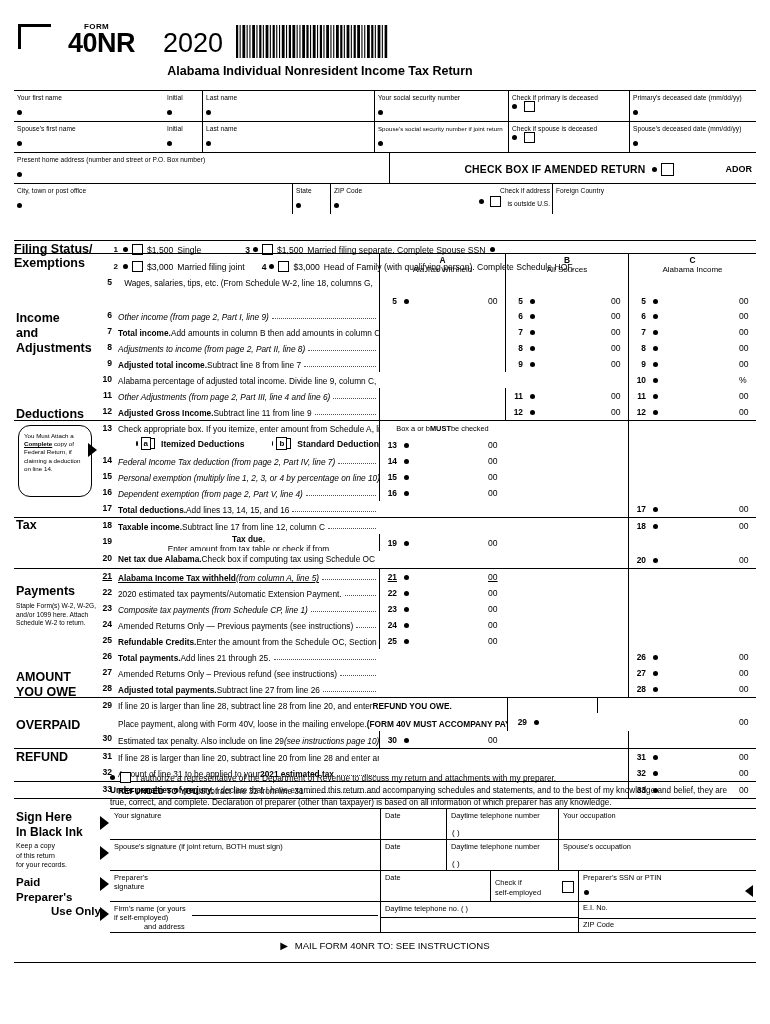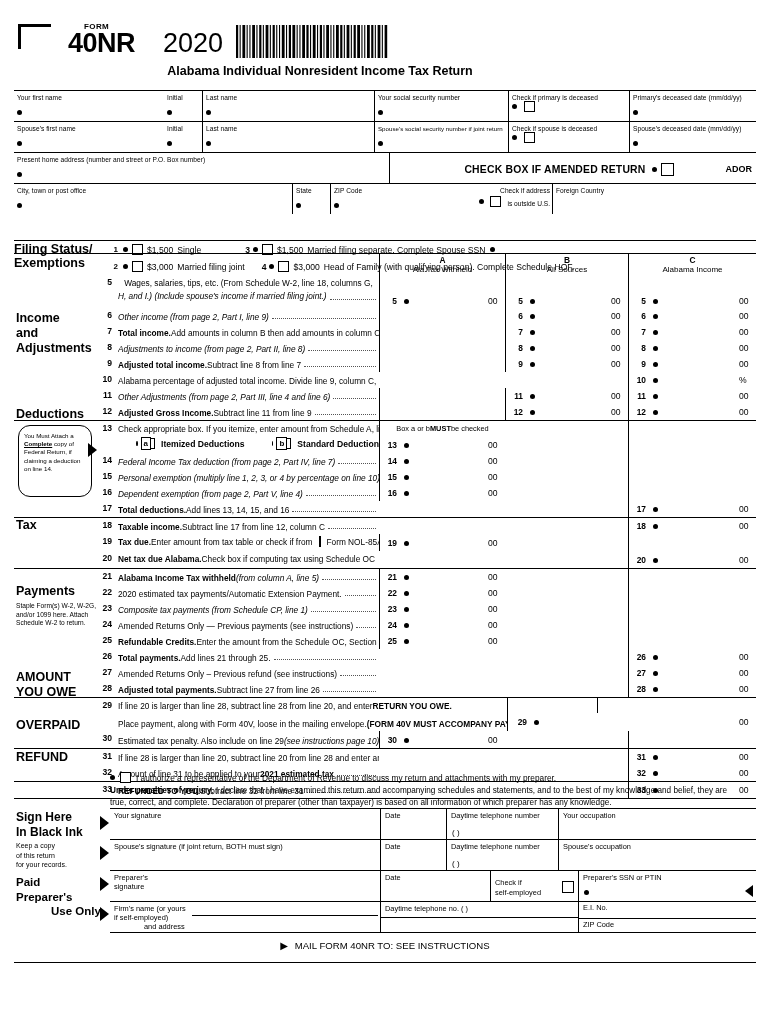--- a/index.html
+++ b/index.html
@@ -311,24 +311,20 @@
       </div>
     </div>
 
     <div class="gr" style="height:32px;">
       <div class="lblcol"></div>
       <div class="numcol" style="padding-top:1px;">5</div>
       <div class="desc" style="display:block;padding-top:1px;text-align:center;">
         <div style="font-size:8.3px;line-height:13px;">
           <span>Wages, salaries, tips, etc. (From Schedule W-2, line 18, columns G,</span>
         </div>
-        <div style="display:flex;align-items:flex-end;font-size:8.3px;line-height:13px;">
-          <span class="i">H, and I.) (Include spouse's income if married filing joint.)</span>
-          <span class="leader"></span>
-        </div>
       </div>
       <div class="amtcell colA" style="align-items:flex-end;padding-bottom:2px;">
         <span class="ln">5</span>
           <span class="dt"><span class="dot"></span></span>
         <span class="fill"></span>
           <span class="cents">00</span>
       </div>
       <div class="amtcell colB" style="align-items:flex-end;padding-bottom:2px;">
         <span class="ln">5</span>
           <span class="dt"><span class="dot"></span></span>
@@ -609,21 +605,21 @@
         <span class="ln">18</span>
           <span class="dt"><span class="dot"></span></span>
         <span class="fill"></span>
           <span class="cents">00</span>
       </div>
     </div>
 
     <div class="gr" style="height:17px;">
       <div class="lblcol"></div>
         <div class="numcol">19</div>
-      <div class="desc" style="align-items:center;">
+      <div class="desc" style="align-items:center;flex-direction:column;">
         <span class="b">Tax due.</span>
           <span> Enter amount from tax table or check if from</span>
         <span class="dot" style="margin:0 3px 0 4px;"></span>
         <span class="cbx"></span>
         <span style="margin-left:5px;">Form NOL-85A</span>
 
       </div>
       <div class="amtcell colA">
         <span class="ln">19</span>
           <span class="dt"><span class="dot"></span></span>
@@ -645,21 +641,21 @@
       </div>
       <div class="amtcell" style="width:249px;border-left:none;"></div>
       <div class="amtcell colC">
         <span class="ln">20</span>
           <span class="dt"><span class="dot"></span></span>
         <span class="fill"></span>
           <span class="cents">00</span>
       </div>
     </div>
 
-    <div class="gr" style="height:16px;">
+    <div class="gr" style="height:16px;text-decoration:underline;">
       <div class="lblcol"></div>
         <div class="numcol">21</div>
       <div class="desc">
           <span class="b">Alabama Income Tax withheld</span>
           <span class="i"> (from column A, line 5)</span>
           <span class="leader"></span>
         </div>
       <div class="amtcell colA">
         <span class="ln">21</span>
           <span class="dt"><span class="dot"></span></span>
@@ -780,21 +776,21 @@
         <span class="fill"></span>
           <span class="cents">00</span>
       </div>
     </div>
 
     <div class="gr" style="height:15px;">
       <div class="lblcol"></div>
         <div class="numcol">29</div>
       <div class="desc">
         <span>If line 20 is larger than line 28, subtract line 28 from line 20, and enter </span>
-          <span class="b">RETURN YOU OWE.</span>
+          <span class="b">REFUND YOU OWE.</span>
       </div>
       <div class="amtcell" style="width:90px;"></div>
       <div class="amtcell" style="width:159px;border-left:1px solid #000;"></div>
     </div>
     <div class="gr" style="height:18px;">
       <div class="lblcol"></div>
         <div class="numcol"></div>
       <div class="desc">
         <span>Place payment, along with Form 40V, loose in the mailing envelope. </span>
           <span class="b">(FORM 40V MUST ACCOMPANY PAYMENT.)</span>

